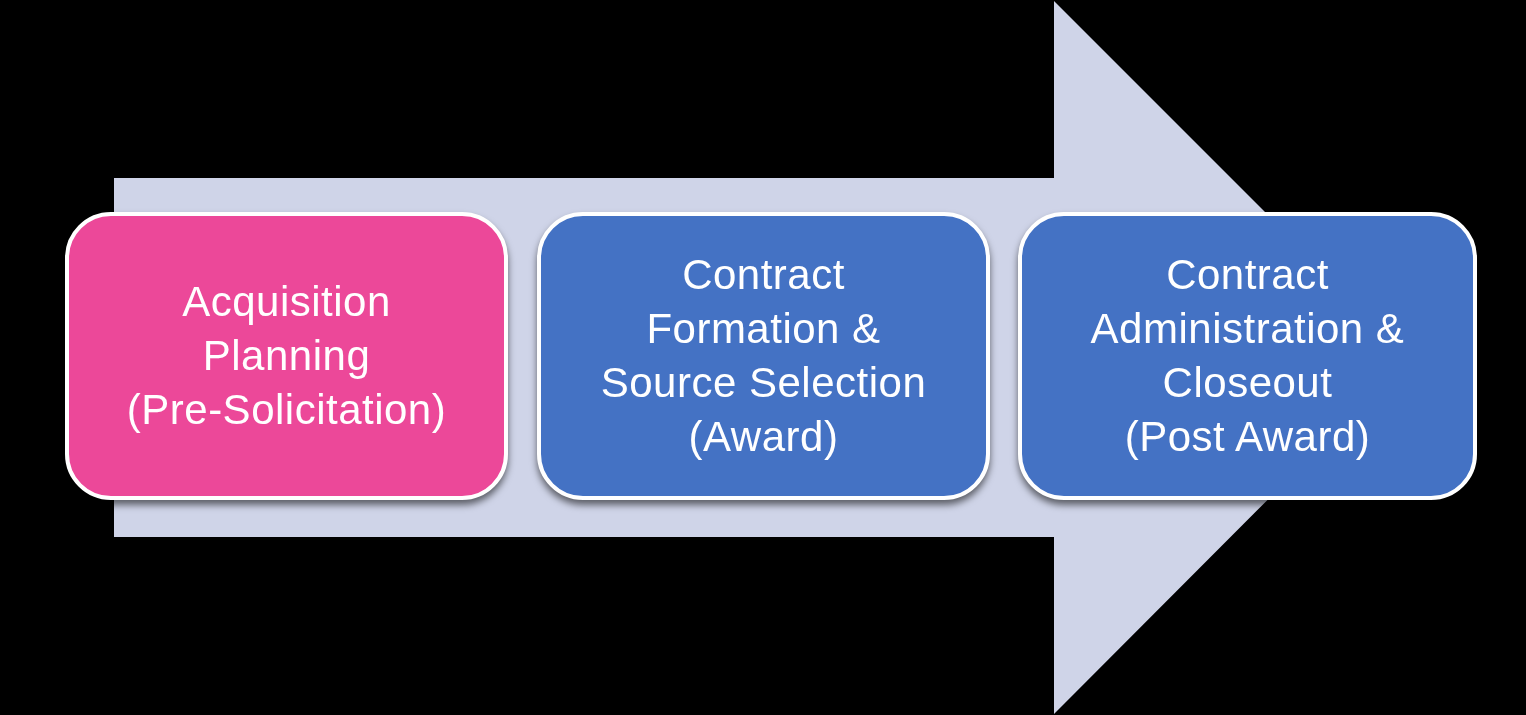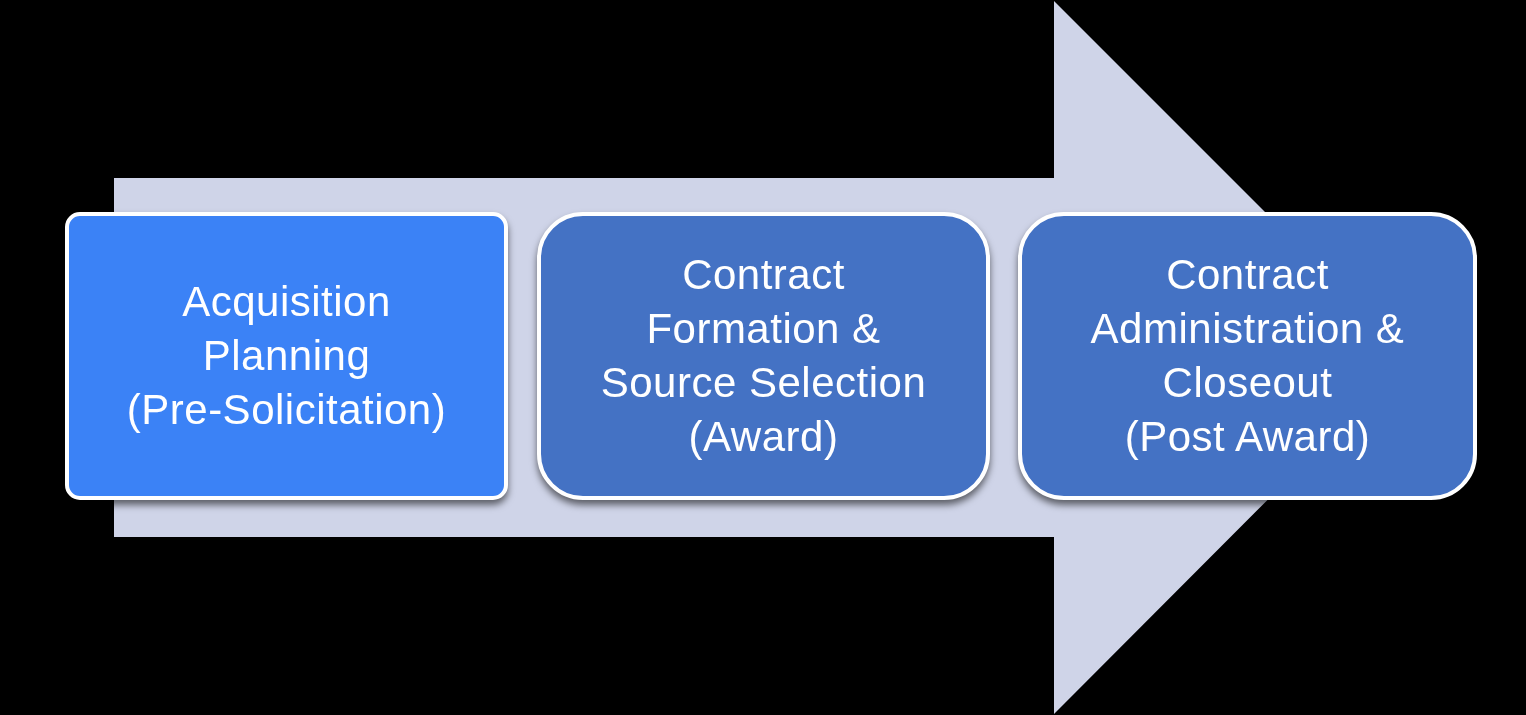--- a/index.html
+++ b/index.html
@@ -50,21 +50,21 @@
 </style>
 </head>
 <body>
 
 <div class="canvas">
 
   <svg class="arrow-svg" viewBox="0 0 1526 715" aria-hidden="true">
     <polygon points="114,178 1054,178 1054,1 1410,357 1054,714 1054,537 114,537" fill="#CFD4E8"></polygon>
   </svg>
 
-  <div class="stage-box stage-1" style="background-color: #3b82f6; border-radius: 15px;">
+  <div class="stage-box stage-1" style="background-color: #ec4899;">
     <span class="stage-label">Acquisition
 Planning
 (Pre-Solicitation)</span>
   </div>
 
   <div class="stage-box stage-2" style="background-color: rgb(68, 114, 196);">
     <span class="stage-label">Contract
 Formation &amp;
 Source Selection
 (Award)</span>

